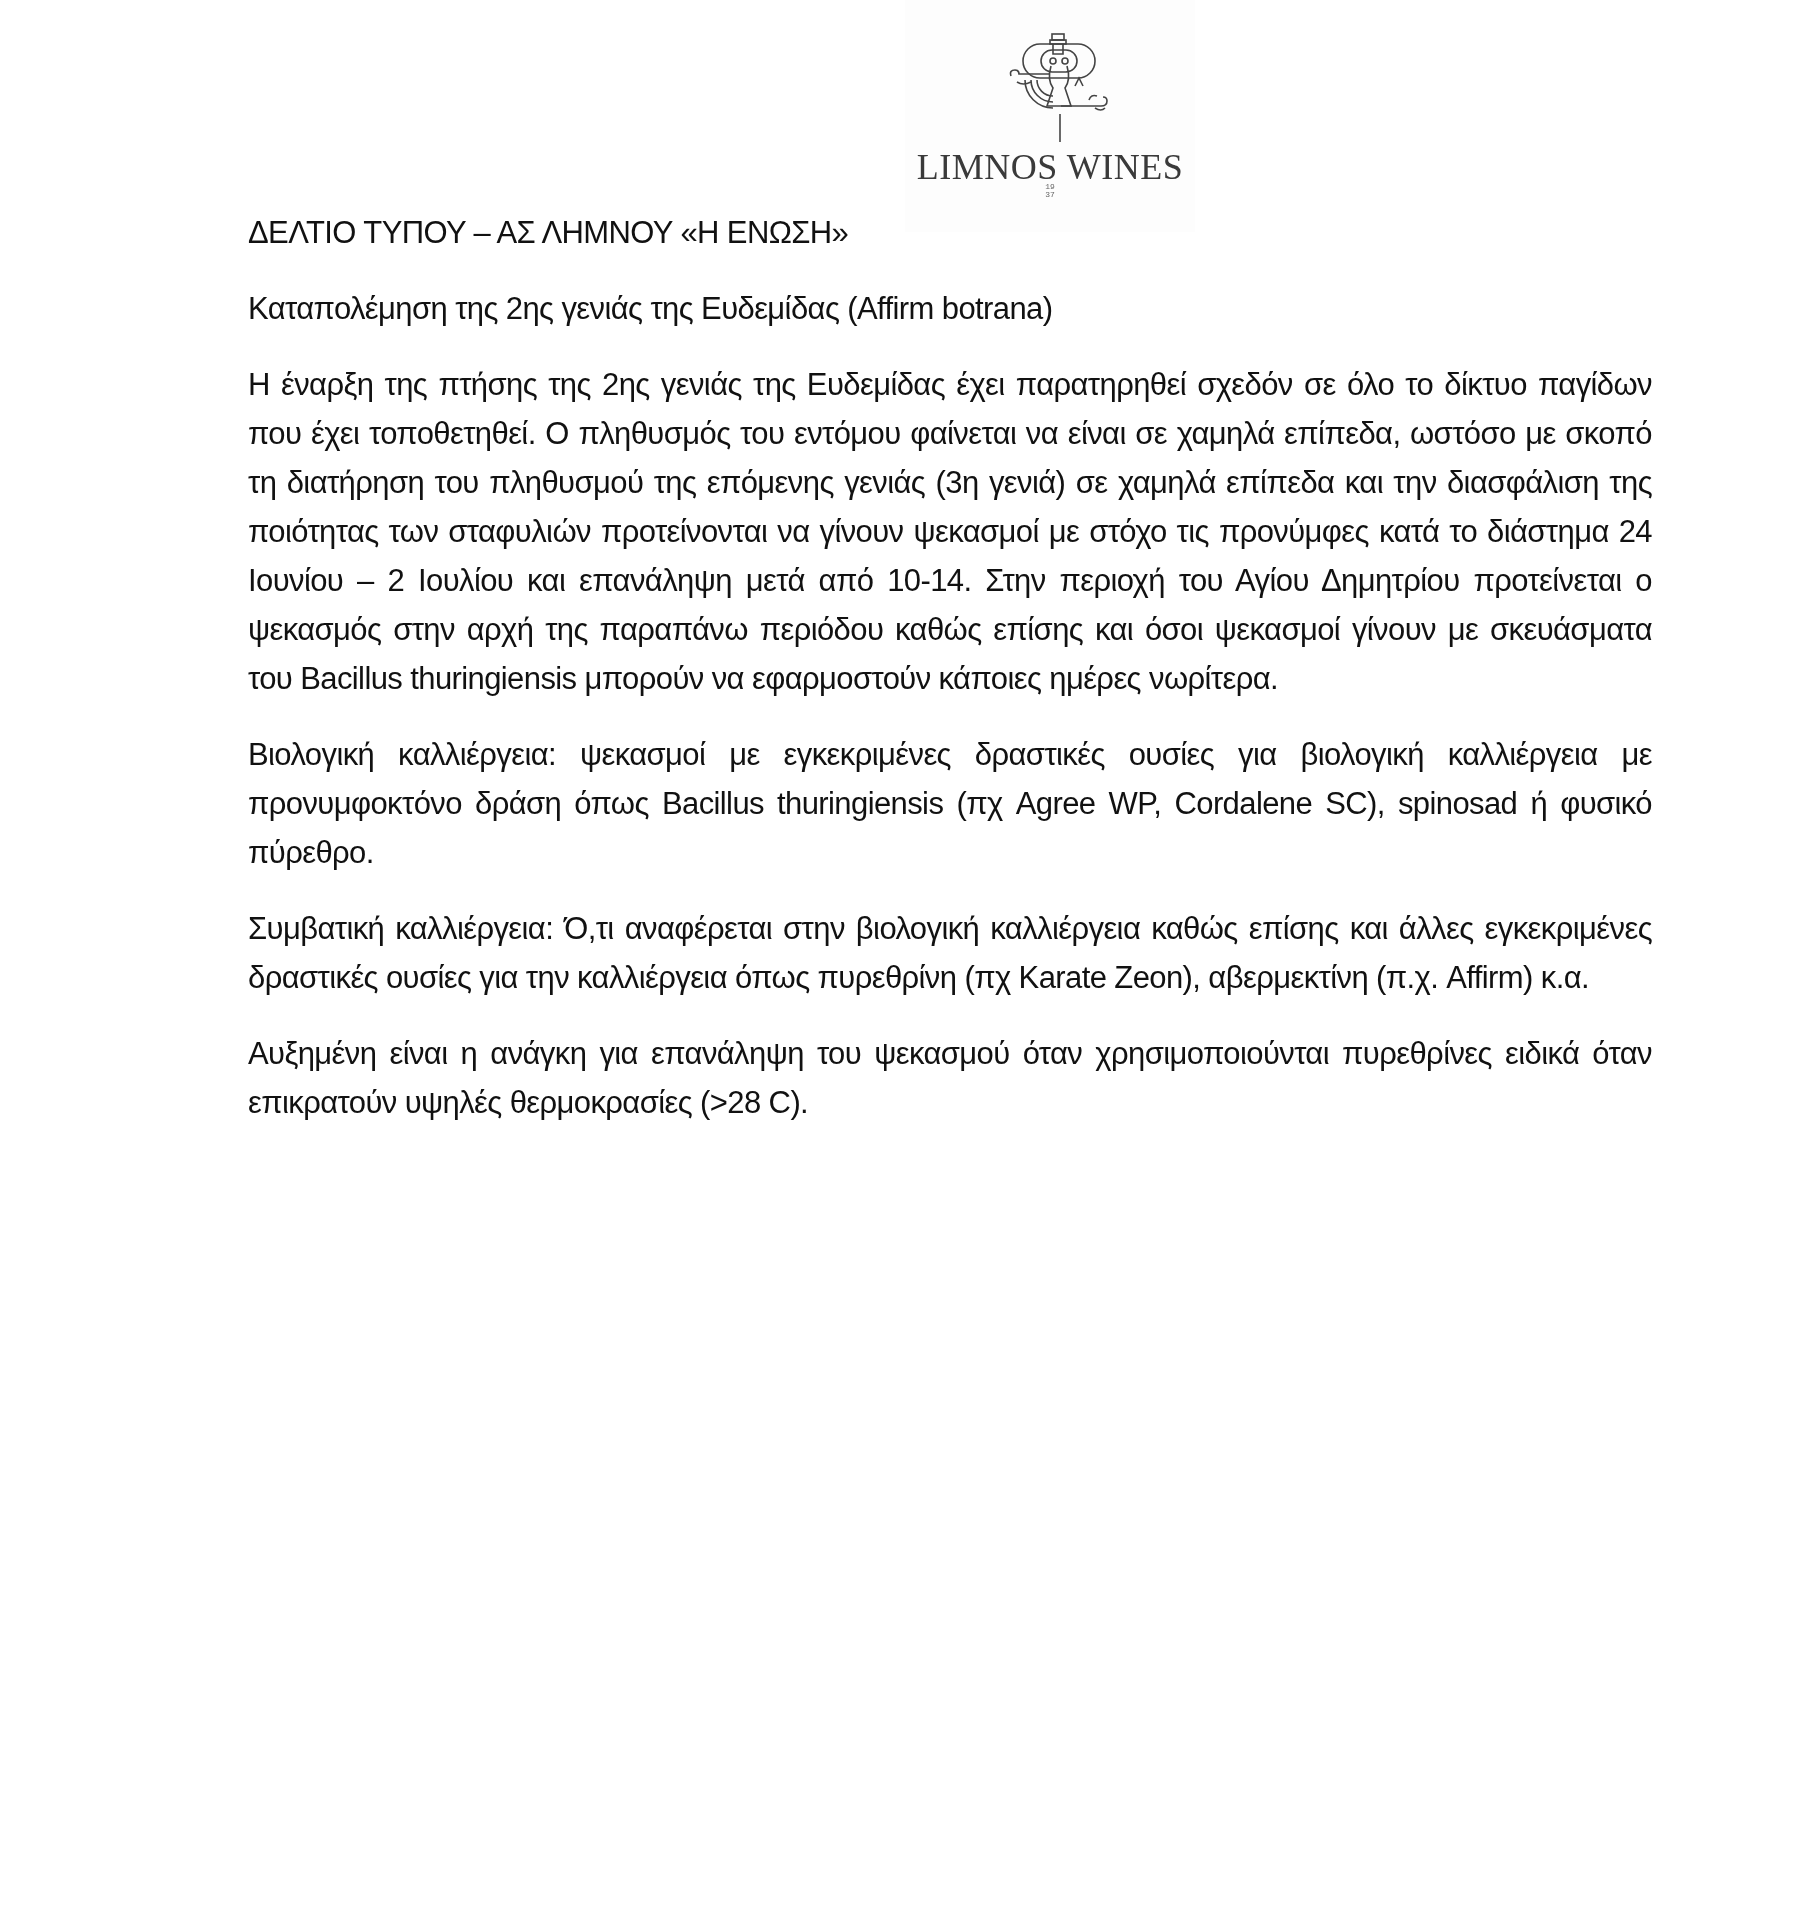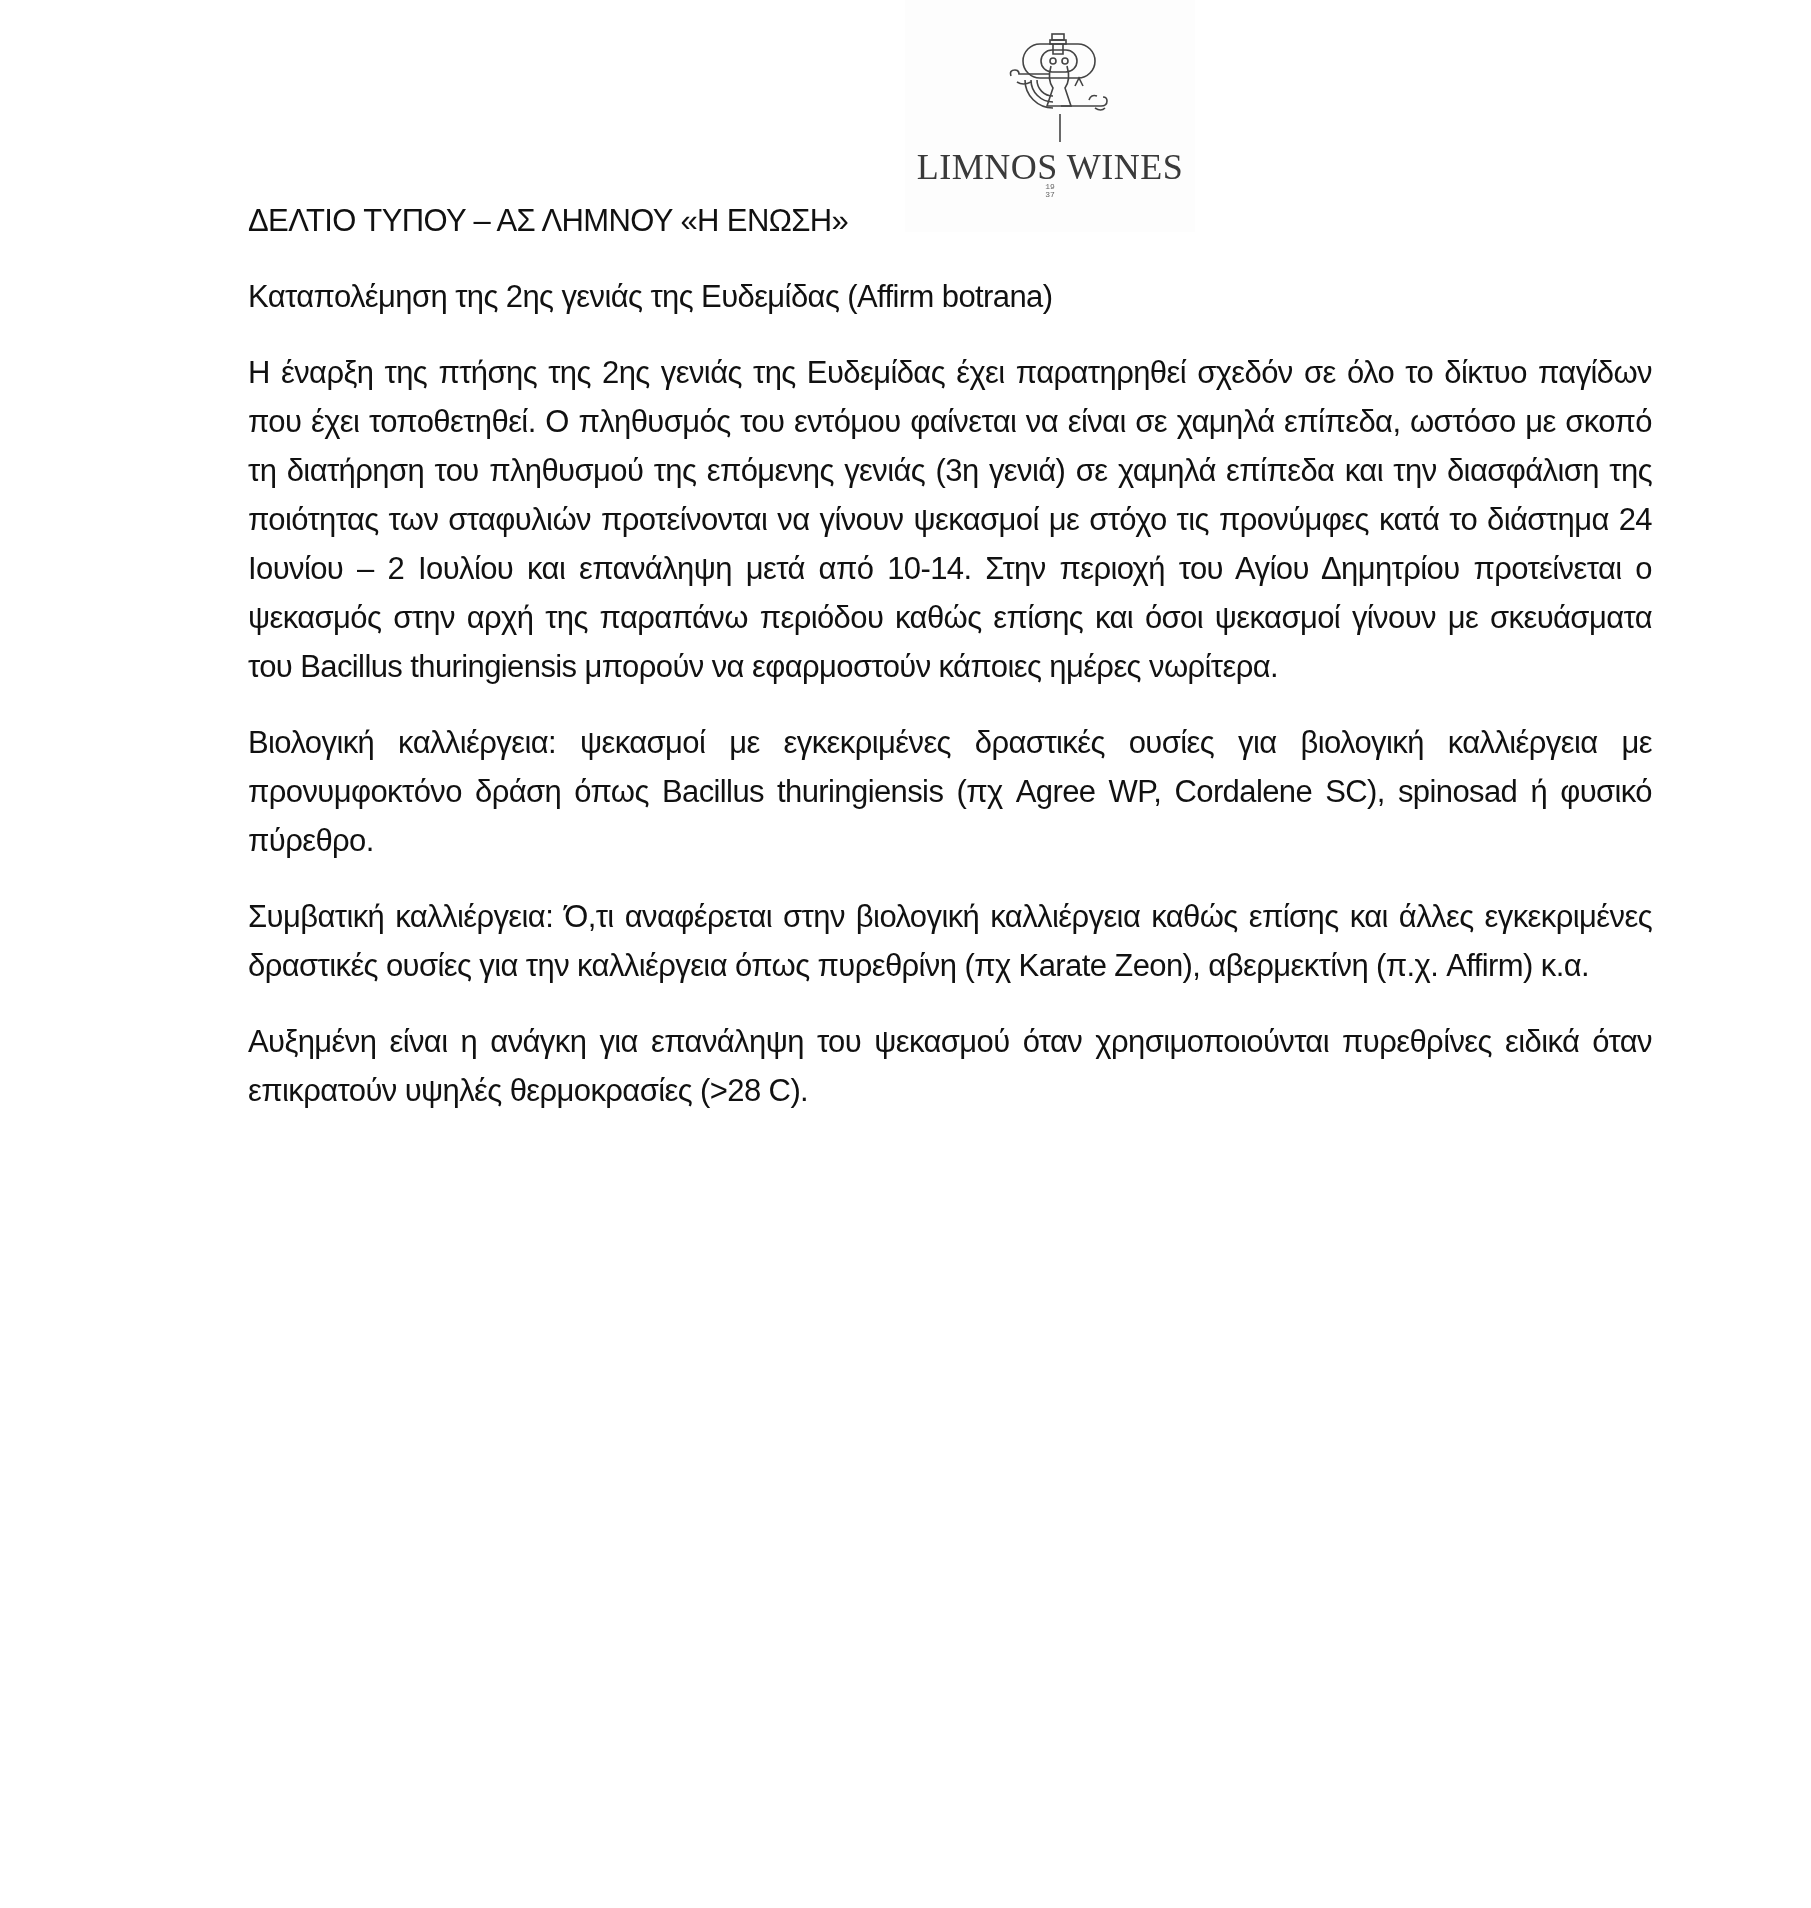--- a/index.html
+++ b/index.html
@@ -55,21 +55,21 @@
     .doc {
       position: absolute;
       left: 248px;
       top: 196px;
       width: 1404px;
       font-size: 31px;
       line-height: 49px;
       letter-spacing: -0.6px;
     }
     .doc p {
-      margin: 0 0 27px 0;
+      margin: 12px 0 27px 0;
       text-align: justify;
     }
     .doc p.heading-line {
       text-align: left;
       margin-bottom: 27px;
     }
   </style>
 </head>
 <body>
 

